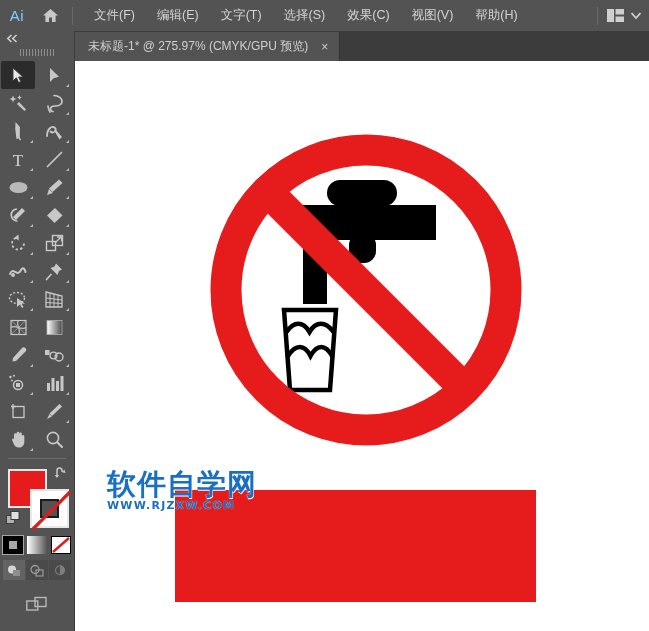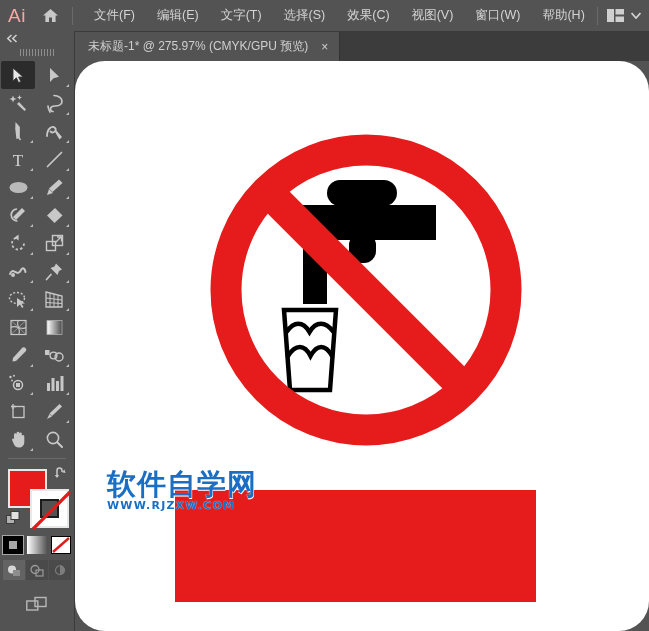--- a/index.html
+++ b/index.html
@@ -12,21 +12,21 @@
   #app{position:relative;width:649px;height:631px;}
 
   
   .menubar{
     position:absolute;left:0;top:0;width:649px;height:31px;
     background:#535353;display:flex;align-items:center;
     border-bottom:1px solid #3b3b3b;
   }
   .ai-logo{
     width:34px;height:31px;display:flex;align-items:center;justify-content:center;
-    color:#fca5a5;font-size:19px;font-weight:400;letter-spacing:.5px;
+    color:#7dd3fc;font-size:15px;font-weight:400;letter-spacing:.5px;
     font-family:"Liberation Sans",sans-serif;
   }
   .home-btn{
     width:32px;height:31px;display:flex;align-items:center;justify-content:center;
   }
   .vsep{width:1px;height:18px;background:#6a6a6a;margin:0 6px;}
   .menu-items{display:flex;align-items:flex-start;gap:4px;margin-left:6px;}
   .menu-item{
     color:#d4d4d4;font-size:12.5px;padding:5px 9px;white-space:nowrap;cursor:default;
   }
@@ -112,21 +112,21 @@
     width:22px;height:20px;background:#4a4a4a;display:flex;align-items:center;justify-content:center;
   }
   .drawbtn.on{background:#636363;}
   .screenmode{
     display:flex;justify-content:center;margin-top:16px;
   }
 
   
   .canvas{
     position:absolute;left:75px;top:61px;width:574px;height:570px;
-    background:#ffffff;overflow:hidden;border-radius:30px;
+    background:#ffffff;overflow:hidden;
   }
   .artboard{position:absolute;left:0;top:0;width:574px;height:570px;}
 
   
   .wm{
     position:absolute;left:32px;top:408px;width:160px;height:50px;
     pointer-events:none;
   }
   .wm-cn{
     font-size:29px;font-weight:bold;color:#1a6fc4;letter-spacing:1px;
@@ -154,21 +154,20 @@
       </svg>
     </div>
     <div class="vsep"></div>
     <div class="menu-items">
       <div class="menu-item">文件(F)</div>
       <div class="menu-item">编辑(E)</div>
       <div class="menu-item">文字(T)</div>
       <div class="menu-item">选择(S)</div>
       <div class="menu-item">效果(C)</div>
       <div class="menu-item">视图(V)</div>
-      <div class="menu-item">窗口(W)</div>
       <div class="menu-item">帮助(H)</div>
     </div>
     <div class="ws-switch">
       <div class="vsep" style="margin:0 2px 0 0"></div>
       <svg class="ws-icon" viewBox="0 0 17 13">
         <rect x="0" y="0" width="7" height="13" fill="#cfcfcf"></rect>
         <rect x="8.5" y="0" width="8.5" height="5.5" fill="#cfcfcf"></rect>
         <rect x="8.5" y="7.5" width="8.5" height="5.5" fill="#cfcfcf"></rect>
       </svg>
       <svg width="10" height="7" viewBox="0 0 10 7">

